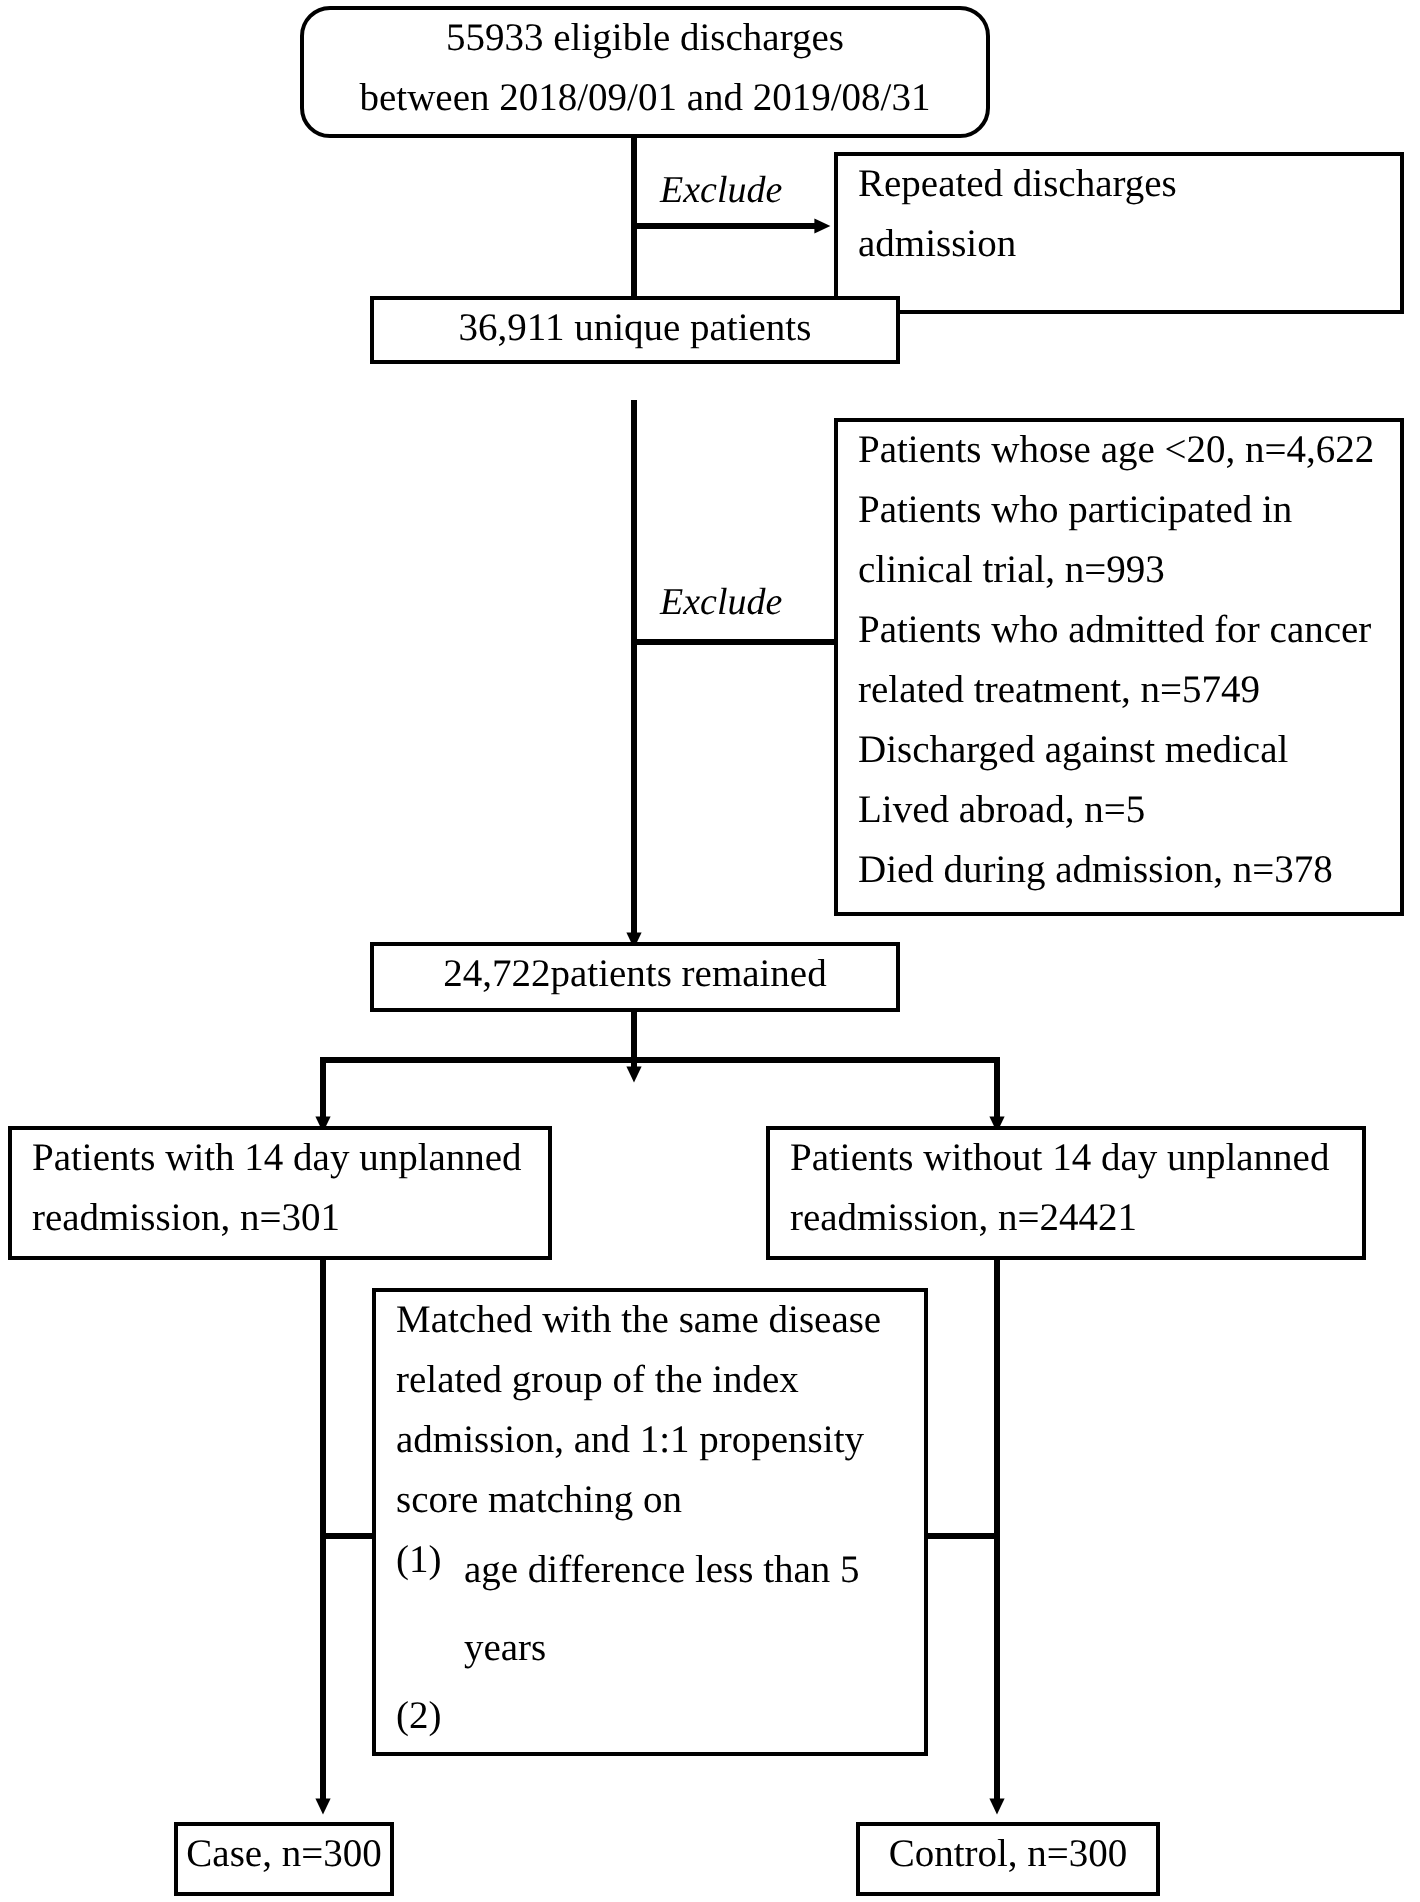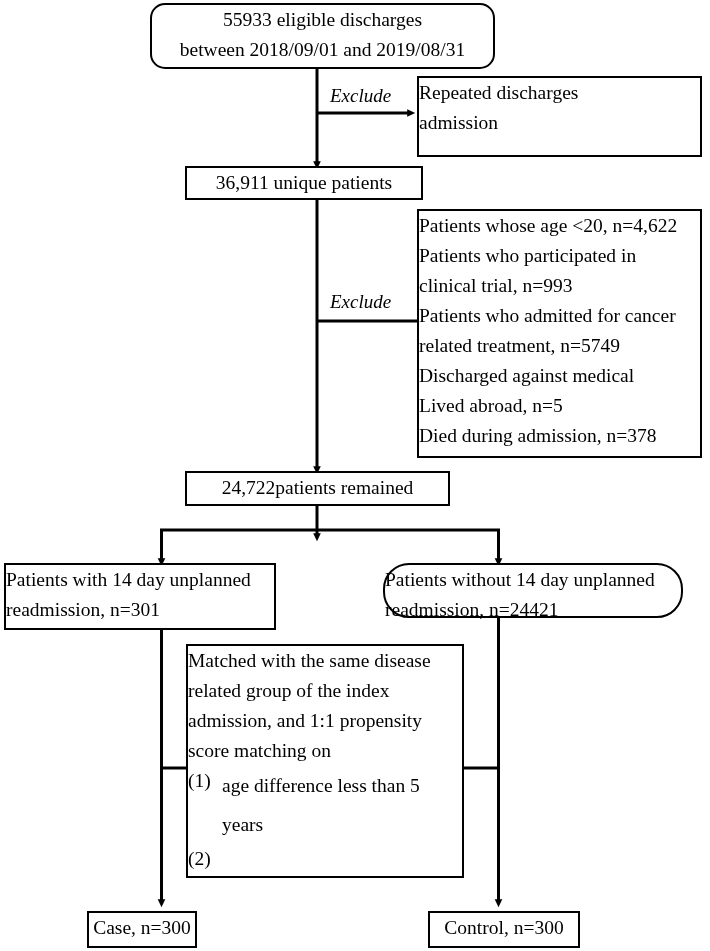--- a/index.html
+++ b/index.html
@@ -42,21 +42,21 @@
   .node .line {
     display: block;
     font-size: 19.5px;
     line-height: 30px;
     white-space: nowrap;
   }
   .node.centered .line {
     text-align: center;
   }
   .node.padded {
-    padding-left: 0;
+    padding-left: 10px;
     padding-right: 6px;
   }
   .numbered {
     display: flex;
     align-items: flex-start;
   }
   .numbered .marker {
     flex: 0 0 auto;
     width: 34px;
     font-size: 19.5px;
@@ -118,21 +118,21 @@
     <span class="line">between 2018/09/01 and 2019/08/31</span>
   </div>
 
   <div class="exclude-label" style="left:330px; top:84px;">Exclude</div>
 
   <div class="node padded" style="left:417px; top:76px; width:285px; height:81px;">
     <span class="line">Repeated discharges</span>
     <span class="line">admission</span>
   </div>
 
-  <div class="node centered" style="left:185px; top:166px; width:238px; height:34px;">
+  <div class="node centered" style="left:185px; top:148px; width:265px; height:34px;">
     <span class="line">36,911 unique patients</span>
   </div>
 
   <div class="exclude-label" style="left:330px; top:290px;">Exclude</div>
 
   <div class="node padded" style="left:417px; top:209px; width:285px; height:249px;">
     <span class="line">Patients whose age &lt;20, n=4,622</span>
     <span class="line">Patients who participated in</span>
     <span class="line">clinical trial, n=993</span>
     <span class="line">Patients who admitted for cancer</span>
@@ -144,21 +144,21 @@
 
   <div class="node centered" style="left:185px; top:471px; width:265px; height:35px;">
     <span class="line">24,722patients remained</span>
   </div>
 
   <div class="node padded" style="left:4px; top:563px; width:272px; height:67px;">
     <span class="line">Patients with 14 day unplanned</span>
     <span class="line">readmission, n=301</span>
   </div>
 
-  <div class="node padded" style="left:383px; top:563px; width:300px; height:55px;border-radius:26px;">
+  <div class="node padded" style="left:383px; top:563px; width:300px; height:67px;">
     <span class="line">Patients without 14 day unplanned</span>
     <span class="line">readmission, n=24421</span>
   </div>
 
   <div class="node padded" style="left:186px; top:644px; width:278px; height:234px;">
     <span class="line">Matched with the same disease</span>
     <span class="line">related group of the index</span>
     <span class="line">admission, and 1:1 propensity</span>
     <span class="line">score matching on</span>
     <div class="numbered">

